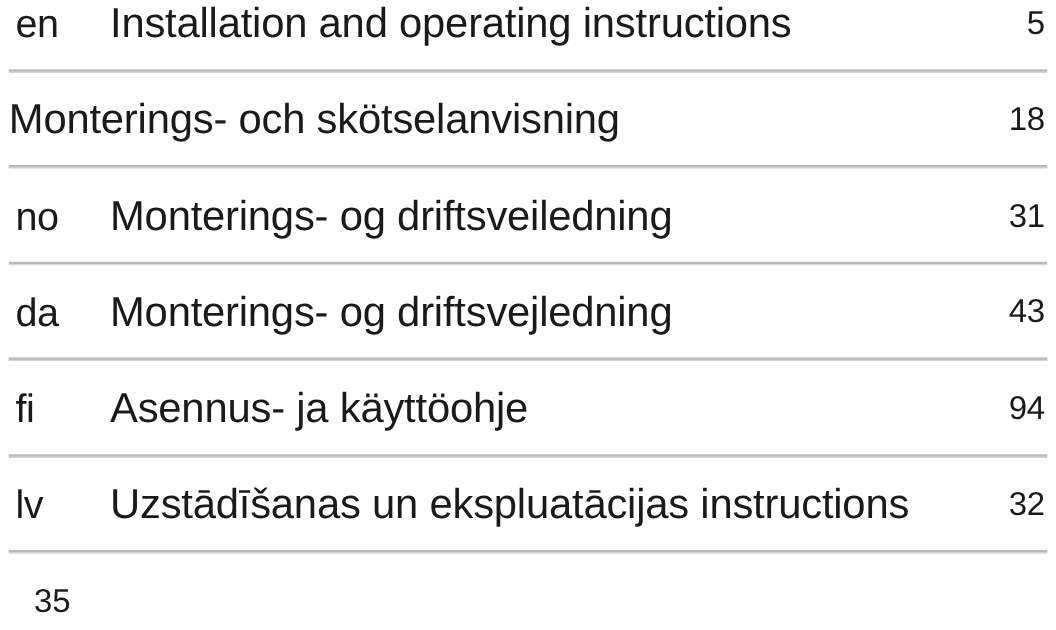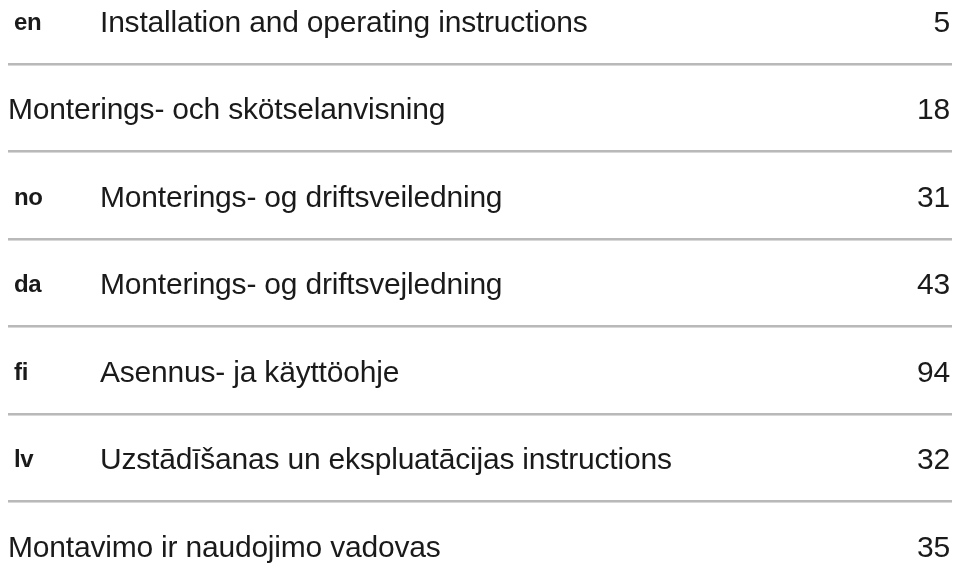--- a/index.html
+++ b/index.html
@@ -40,31 +40,31 @@
     right: 8px;
     bottom: 0;
     height: 2px;
     background: #b9b9b9;
     border-bottom: 1px solid #d8d8d8;
   }
 
   .lang {
     flex: 0 0 auto;
     width: 92px;
-    font-size: 24px;
-    font-weight: bold;
+    font-size: 36px;
+    font-weight: normal;
     letter-spacing: -0.3px;
     line-height: 1;
     padding-left: 6px;
     box-sizing: border-box;
   }
 
   .title {
     flex: 1 1 auto;
-    font-size: 30px;
+    font-size: 38px;
     font-weight: normal;
     line-height: 1;
     white-space: nowrap;
     letter-spacing: -0.2px;
   }
 
   .page-no {
     flex: 0 0 auto;
     text-align: right;
     font-size: 30px;
@@ -115,18 +115,17 @@
   </div>
 
   <div class="toc-row">
     <span class="lang">lv</span>
     <span class="title">Uzstādīšanas un ekspluatācijas instructions</span>
     <span class="page-no">32</span>
     <span class="rule"></span>
   </div>
 
   <div class="toc-row">
-    <span class="title">Montavimo ir naudojimo vadovas</span>
     <span class="page-no">35</span>
 
   </div>
 
 </div>
 
 </body></html>

